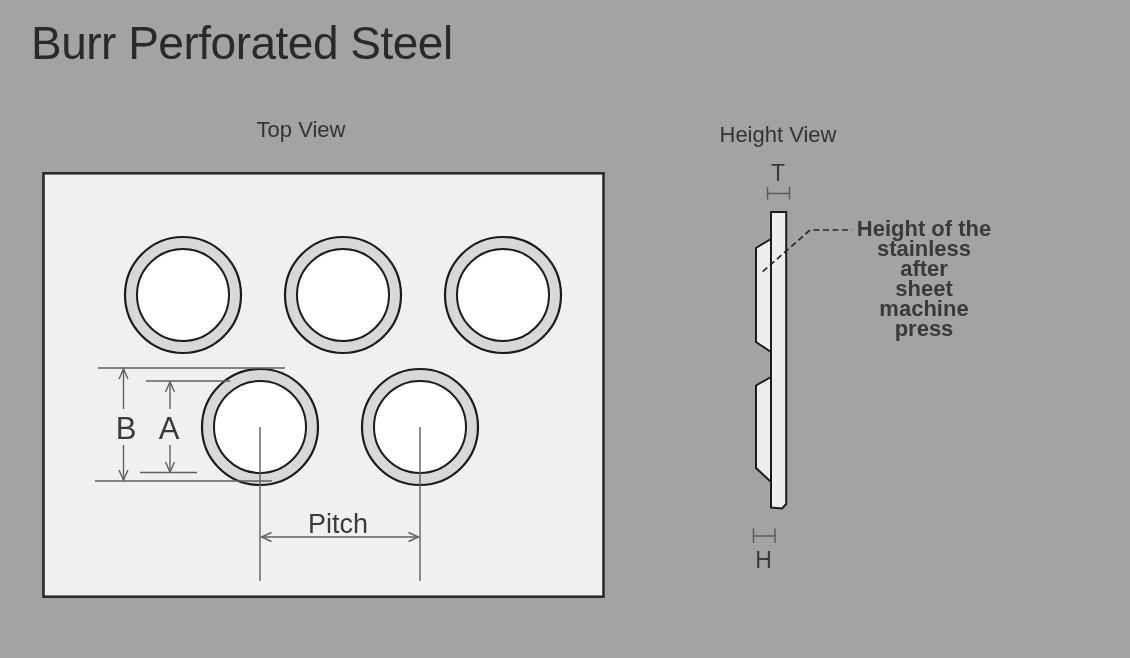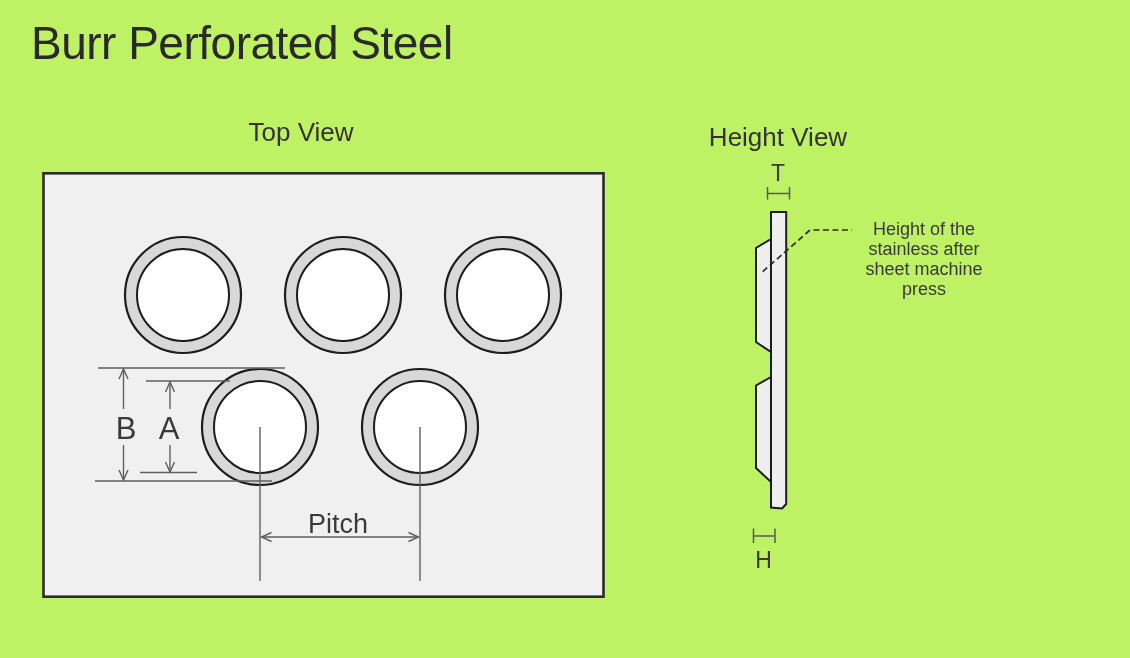--- a/index.html
+++ b/index.html
@@ -1,32 +1,32 @@
 <!DOCTYPE html>
 <html><head>
 <meta charset="utf-8">
 <style>
   html,body{margin:0;padding:0;background:#ffffff;}
   #canvas{
-    position:relative;width:1130px;height:658px;background:#bef264;
+    position:relative;width:1130px;height:658px;background:#a3a3a3;
     font-family:"Liberation Sans",sans-serif;overflow:hidden;
   }
   .abs{position:absolute;}
   #page-title{
     left:31px;top:16px;font-size:46px;font-weight:300;letter-spacing:-0.5px;
     color:#2a2a2a;white-space:nowrap;
   }
   .view-label{
-    font-size:26px;font-weight:300;color:#333333;text-align:center;white-space:nowrap;
+    font-size:22px;font-weight:300;color:#333333;text-align:center;white-space:nowrap;
   }
   #top-view-label{left:221px;top:117px;width:160px;}
   #section-view-label{left:698px;top:122px;width:160px;}
   #annotation{
     left:856px;top:219px;width:136px;text-align:center;
-    font-size:18px;line-height:20px;color:#3a3a3a;font-weight:400;
+    font-size:22px;line-height:20px;color:#3a3a3a;font-weight:700;
   }
   #watermark{
     left:806px;top:592px;font-size:24px;color:#3c3c3c;font-weight:300;white-space:nowrap;
   }
   
   .panel{fill:#f0f0f0;stroke:#2b2b2b;stroke-width:2.6;}
   .ring{fill:#d8d8d8;stroke:#1c1c1c;stroke-width:2.2;}
   .hole{fill:#ffffff;stroke:#1c1c1c;stroke-width:2;}
   .dimline{stroke:#5f5f5f;stroke-width:1.4;fill:none;}
   .arrowhead{stroke:#5f5f5f;stroke-width:1.4;fill:none;stroke-linejoin:miter;}

